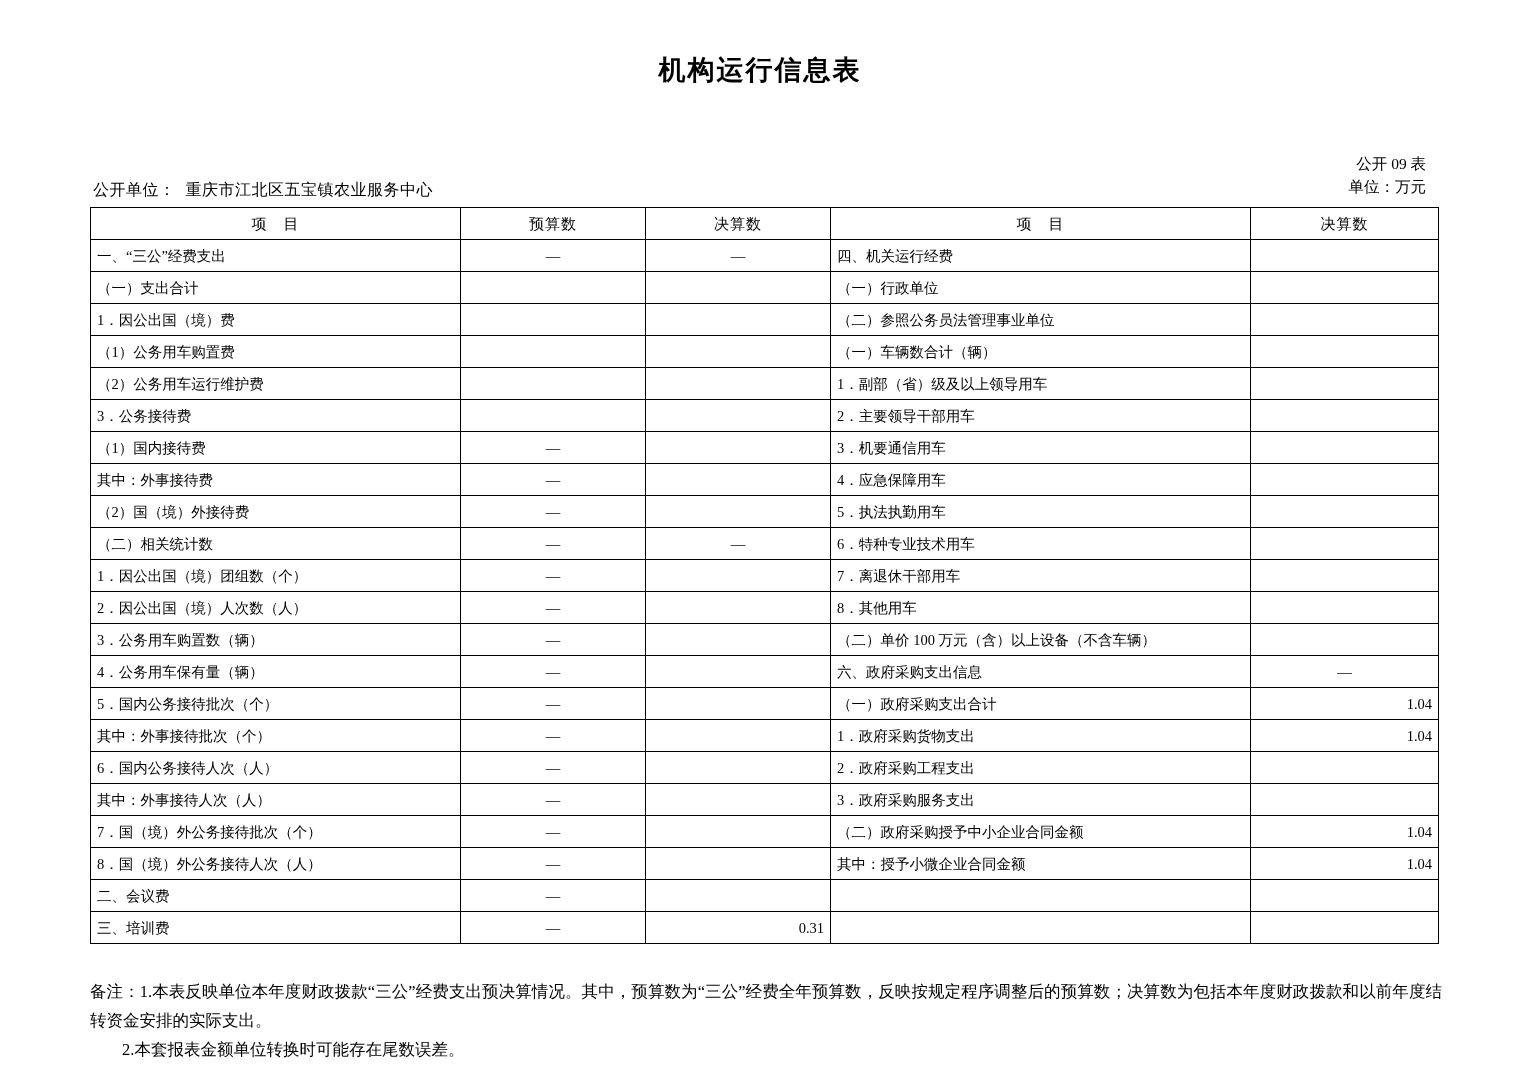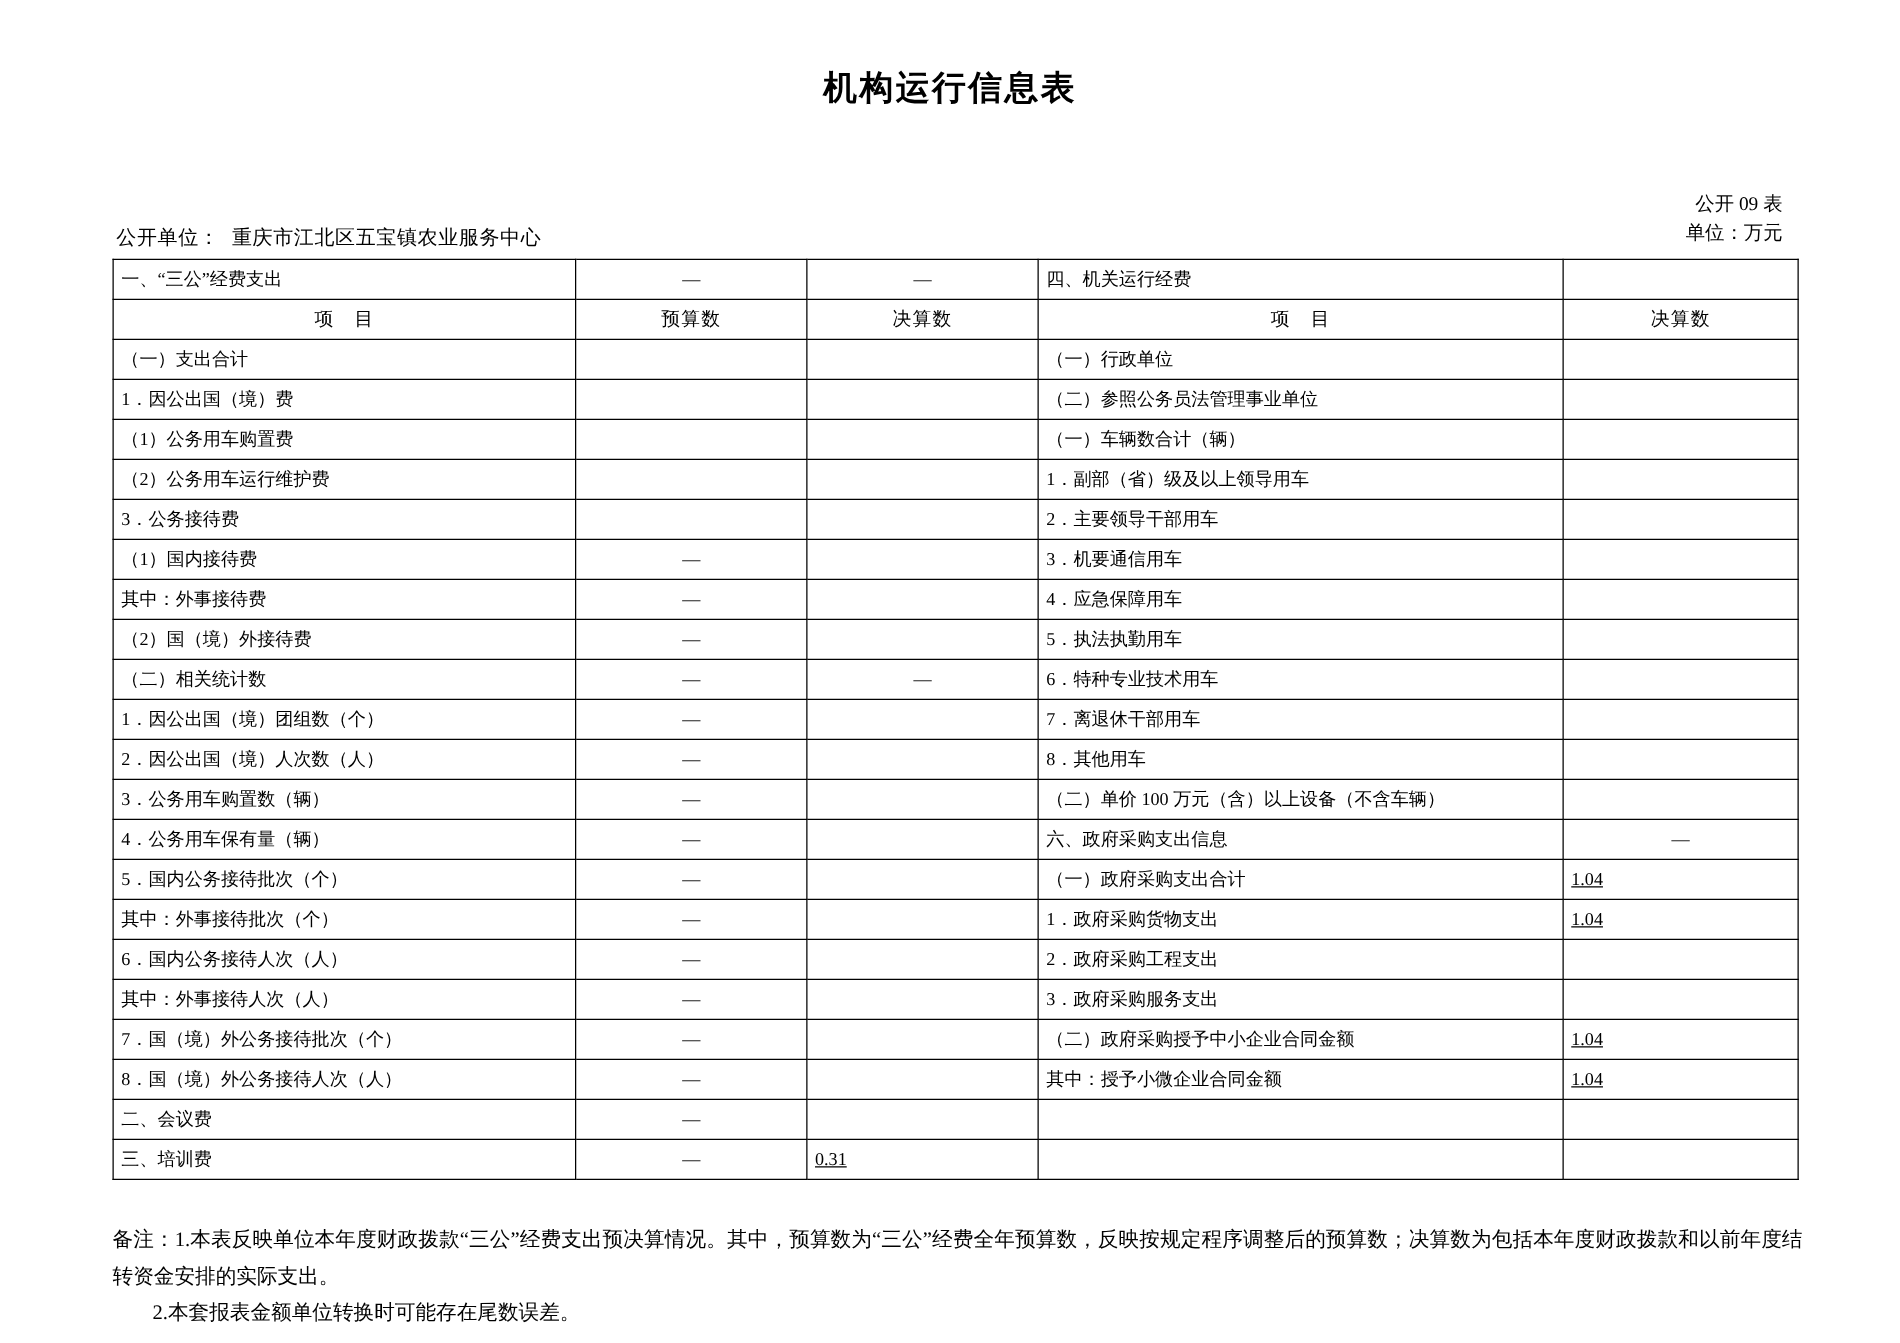--- a/index.html
+++ b/index.html
@@ -72,23 +72,22 @@
   }
   .c-label { width: 370px; }
   .c-budget { width: 185px; }
   .c-final { width: 185px; }
   .c-label2 { width: 420px; }
   .c-final2 { width: 188px; }
   .num-center {
     text-align: center;
   }
   .num-right {
-    text-align: left;
+    text-align: right;
     padding-right: 10px;
-    text-decoration: underline;
   }
   .ind0 { padding-left: 4px; }
   .ind1 { padding-left: 18px; }
   .ind2 { padding-left: 32px; }
   .ind3 { padding-left: 54px; font-family: Liberation Serif, serif; }
   .notes {
     position: absolute;
     left: 90px;
     top: 925px;
     width: 1352px;
@@ -117,33 +116,33 @@
   <table class="main">
     <colgroup>
       <col class="c-label">
         <col class="c-budget">
         <col class="c-final">
         <col class="c-label2">
         <col class="c-final2">
     </colgroup>
     <tbody id="table-body">
       <tr>
-          <td class="ind0">一、“三公”经费支出</td>
-          <td class="num-center">—</td>
-          <td class="num-center">—</td>
-          <td class="ind0">四、机关运行经费</td>
-          <td class="num-center"></td>
-        </tr>
-    <tr>
         <td class="hdr">项　目</td>
         <td class="hdr">预算数</td>
         <td class="hdr">决算数</td>
         <td class="hdr">项　目</td>
         <td class="hdr">决算数</td>
       </tr>
+    <tr>
+          <td class="ind0">一、“三公”经费支出</td>
+          <td class="num-center">—</td>
+          <td class="num-center">—</td>
+          <td class="ind0">四、机关运行经费</td>
+          <td class="num-center"></td>
+        </tr>
         <tr>
           <td class="ind1">（一）支出合计</td>
           <td class="num-center"></td>
           <td class="num-center"></td>
           <td class="ind1">（一）行政单位</td>
           <td class="num-center"></td>
         </tr>
         <tr>
           <td class="ind2">1．因公出国（境）费</td>
           <td class="num-center"></td>

